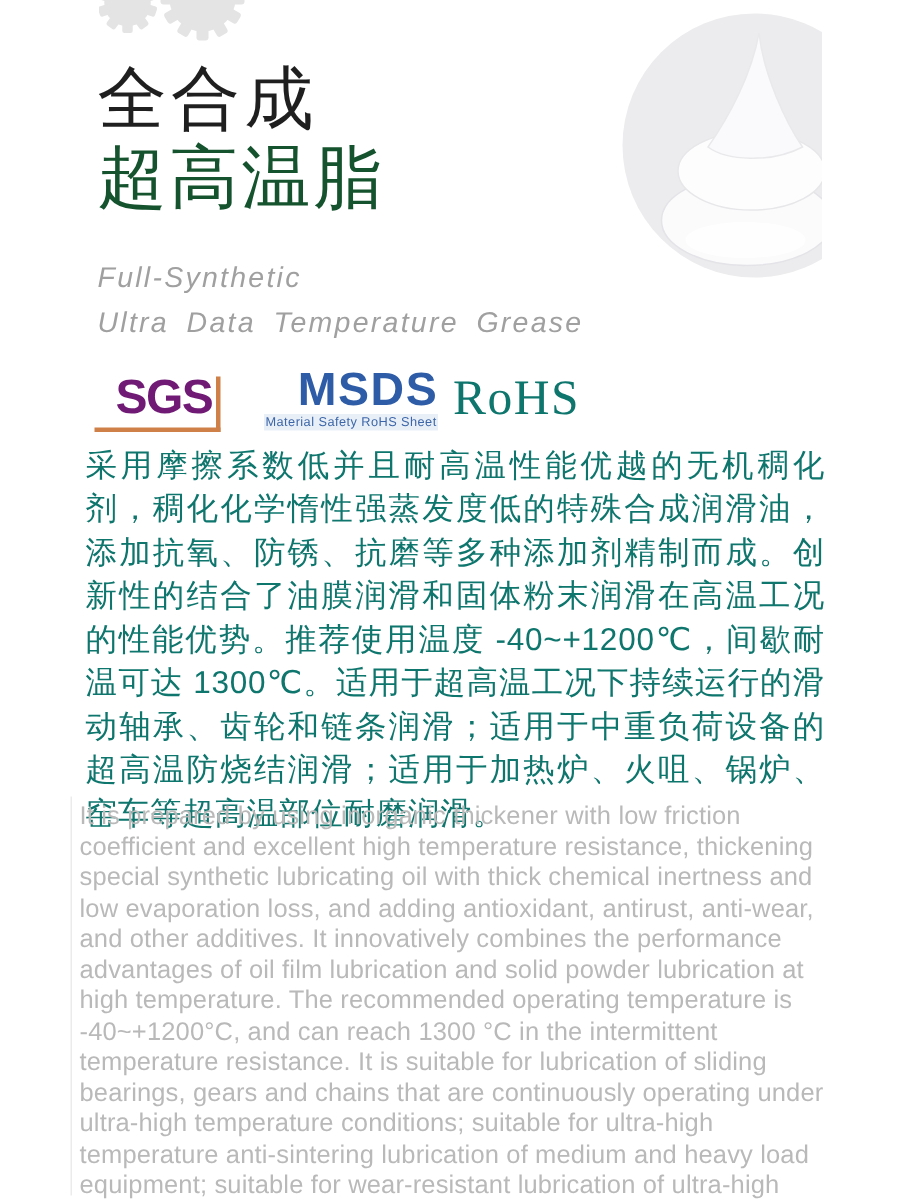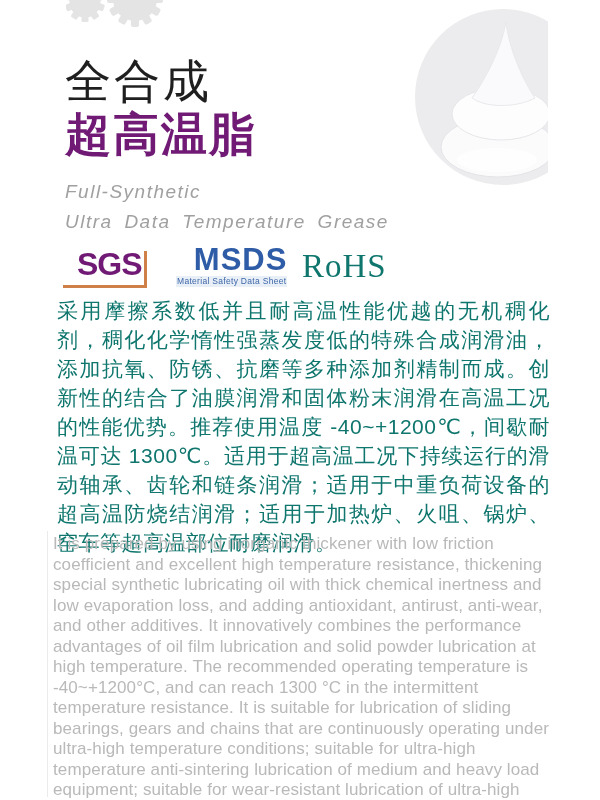--- a/index.html
+++ b/index.html
@@ -14,28 +14,28 @@
   .gear-small{left:66px;top:0;}
   .gear-large{left:106px;top:0;}
 
   
   .photo{left:413px;top:0;width:135px;height:192px;overflow:hidden;}
 
   
   .title-block{left:65px;top:38px;}
   .title-cn-1{
     font-size:46px;line-height:54px;color:#1f1f1f;font-weight:500;
-    letter-spacing:3px;white-space:nowrap;margin-top:16px;
+    letter-spacing:3px;white-space:nowrap;
   }
   .title-cn-2{
-    font-size:46px;line-height:52px;color:#701a75;font-weight:700;
+    font-size:46px;line-height:52px;color:#14532d;font-weight:400;
     letter-spacing:2px;white-space:nowrap;
   }
   .subtitle{
-    margin-top:17px;font-style:italic;color:#a0a0a0;
+    margin-top:27px;font-style:italic;color:#a0a0a0;
     font-size:19px;line-height:30px;letter-spacing:1.5px;word-spacing:5px;
     white-space:nowrap;
   }
 
   
   .logo-sgs{
     left:63px;top:246px;
     color:#701a75;font-weight:800;font-size:32px;line-height:36px;
     letter-spacing:-1px;
     padding:0 5px 3px 14px;
@@ -127,20 +127,20 @@
   <div class="title-cn-2">超高温脂</div>
   <div class="subtitle">
     <div>Full-Synthetic</div>
     <div>Ultra Data Temperature Grease</div>
   </div>
 </div>
 
 <div class="abs logo-sgs">SGS</div>
 <div class="abs logo-msds">
   <div class="msds-main">MSDS</div>
-  <div class="msds-sub">Material Safety Data Sheet</div>
+  <div class="msds-sub">Material Safety RoHS Sheet</div>
 </div>
 <div class="abs logo-rohs">RoHS</div>
 
 <div class="abs para-cn">采用摩擦系数低并且耐高温性能优越的无机稠化剂，稠化化学惰性强蒸发度低的特殊合成润滑油，添加抗氧、防锈、抗磨等多种添加剂精制而成。创新性的结合了油膜润滑和固体粉末润滑在高温工况的性能优势。推荐使用温度 -40~+1200℃，间歇耐温可达 1300℃。适用于超高温工况下持续运行的滑动轴承、齿轮和链条润滑；适用于中重负荷设备的超高温防烧结润滑；适用于加热炉、火咀、锅炉、窑车等超高温部位耐磨润滑。</div>
 
 <div class="abs para-en-rule"></div>
 <div class="abs para-en">It is prepared by using inorganic thickener with low friction coefficient and excellent high temperature resistance, thickening special synthetic lubricating oil with thick chemical inertness and low evaporation loss, and adding antioxidant, antirust, anti-wear, and other additives. It innovatively combines the performance advantages of oil film lubrication and solid powder lubrication at high temperature. The recommended operating temperature is -40~+1200°C, and can reach 1300 °C in the intermittent temperature resistance. It is suitable for lubrication of sliding bearings, gears and chains that are continuously operating under ultra-high temperature conditions; suitable for ultra-high temperature anti-sintering lubrication of medium and heavy load equipment; suitable for wear-resistant lubrication of ultra-high temperature parts such as heating furnace, fire nozzle as well as boiler and kiln car.</div>
 
 </body></html>

